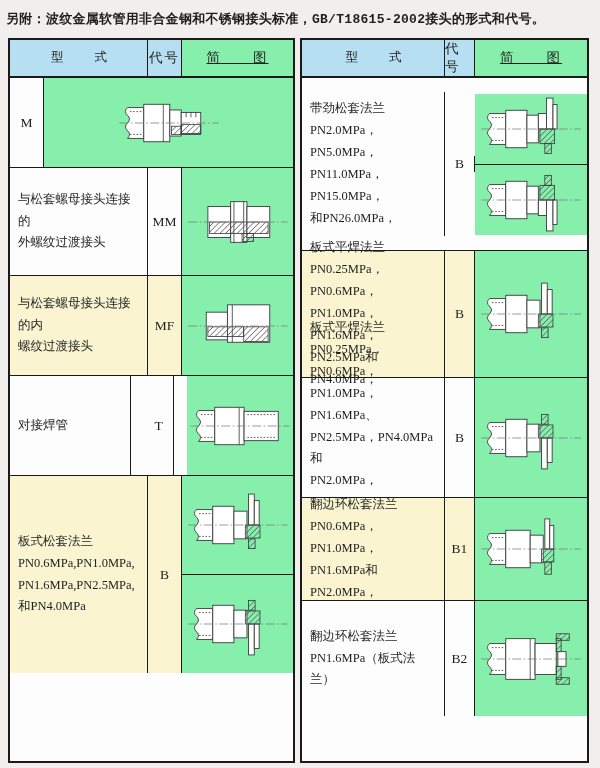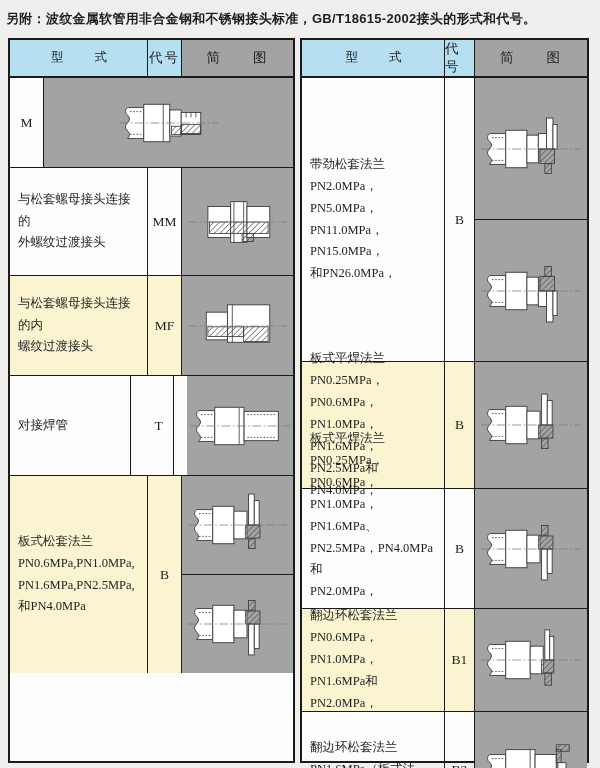--- a/index.html
+++ b/index.html
@@ -4,21 +4,21 @@
 <style>
   html,body{margin:0;padding:0;}
   body{
     width:600px;height:768px;
     background:#f0efed;
     font-family:"Liberation Serif","DejaVu Serif",serif;
     color:#1e1e1e;
     overflow:hidden;
   }
   .page-title{
-    font-family:Liberation Sans, sans-serif;
+    font-family:Liberation Mono, monospace;
     font-weight:bold;
     font-size:13px;
     letter-spacing:.3px;
     padding:10px 6px 0 6px;
     height:28px;
     box-sizing:content-box;
     white-space:nowrap;
   }
   .tables{
     display:flex;
@@ -69,21 +69,22 @@
     box-sizing:border-box;
     border-right:1px solid #1a1a1a;
     display:flex;align-items:center;justify-content:center;
     font-size:13.5px;
   }
   .c-diag{
     box-sizing:border-box;
     flex:1;
     display:flex;
     flex-direction:column;
-    background:#a3a3a3;
+    background:#86efac;
+    text-decoration:underline;
   }
   .tbl-left .c-type{width:138px;}
   .tbl-left .c-code{width:34px;}
   .tbl-right .c-type{width:143px;}
   .tbl-right .c-code{width:30px;}
   .sub-diag{
     flex:1;
     display:flex;align-items:center;justify-content:center;
     box-sizing:border-box;
   }
@@ -247,21 +248,21 @@
           </div>
         </div>
       </div>
     </div>
     <div class="tbl tbl-right">
       <div class="hdr-row">
         <div class="hdr-cell c-type" style="justify-content: center;">型　　式</div>
         <div class="hdr-cell c-code" style="justify-content: center;">代号</div>
         <div class="hdr-cell c-diag" style="justify-content: center;">简　　图</div>
       </div>
-      <div class="row" style="height: 284px;">
+      <div class="row" style="height: 173px; align-items: center;">
         <div class="c-type">带劲松套法兰
 PN2.0MPa，PN5.0MPa，
 PN11.0MPa，PN15.0MPa，
 和PN26.0MPa，</div>
         <div class="c-code">B</div>
         <div class="c-diag">
           <div class="sub-diag">
             <svg class="diagram-svg" width="106" height="70" viewBox="0 0 130 86">
               <defs>
                 <pattern id="h8" width="5" height="5" patternUnits="userSpaceOnUse" patternTransform="rotate(45)">

